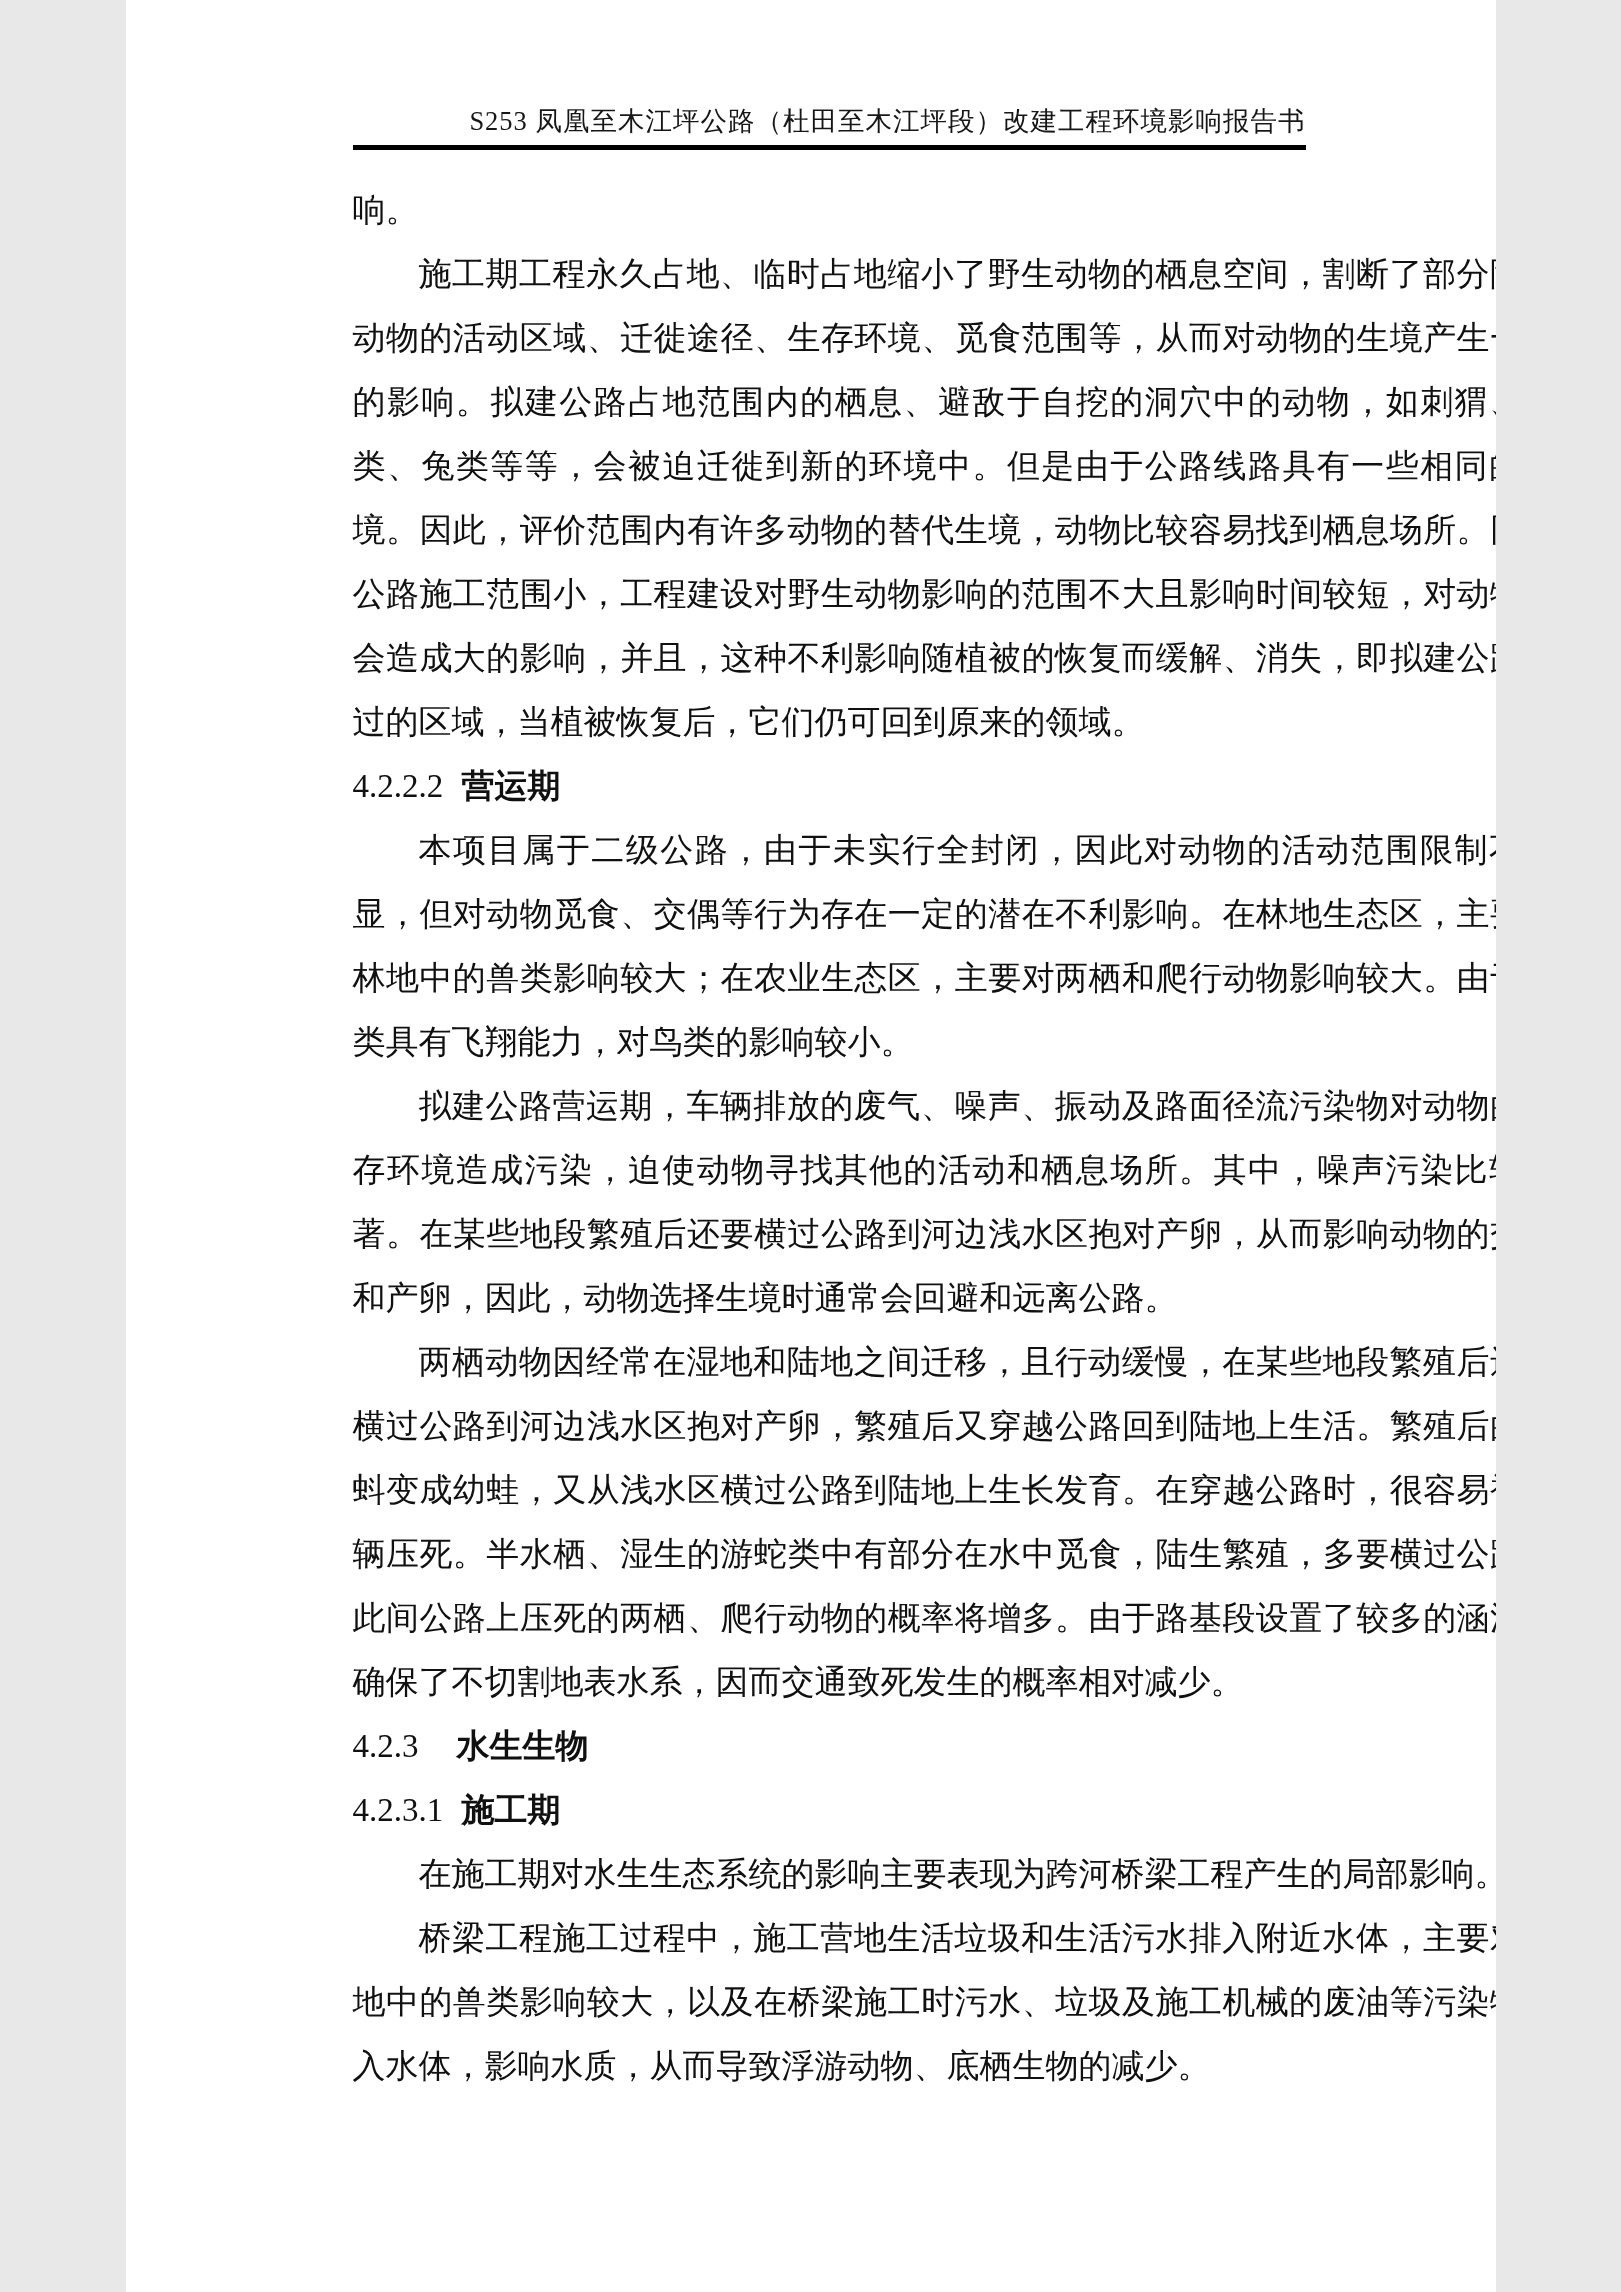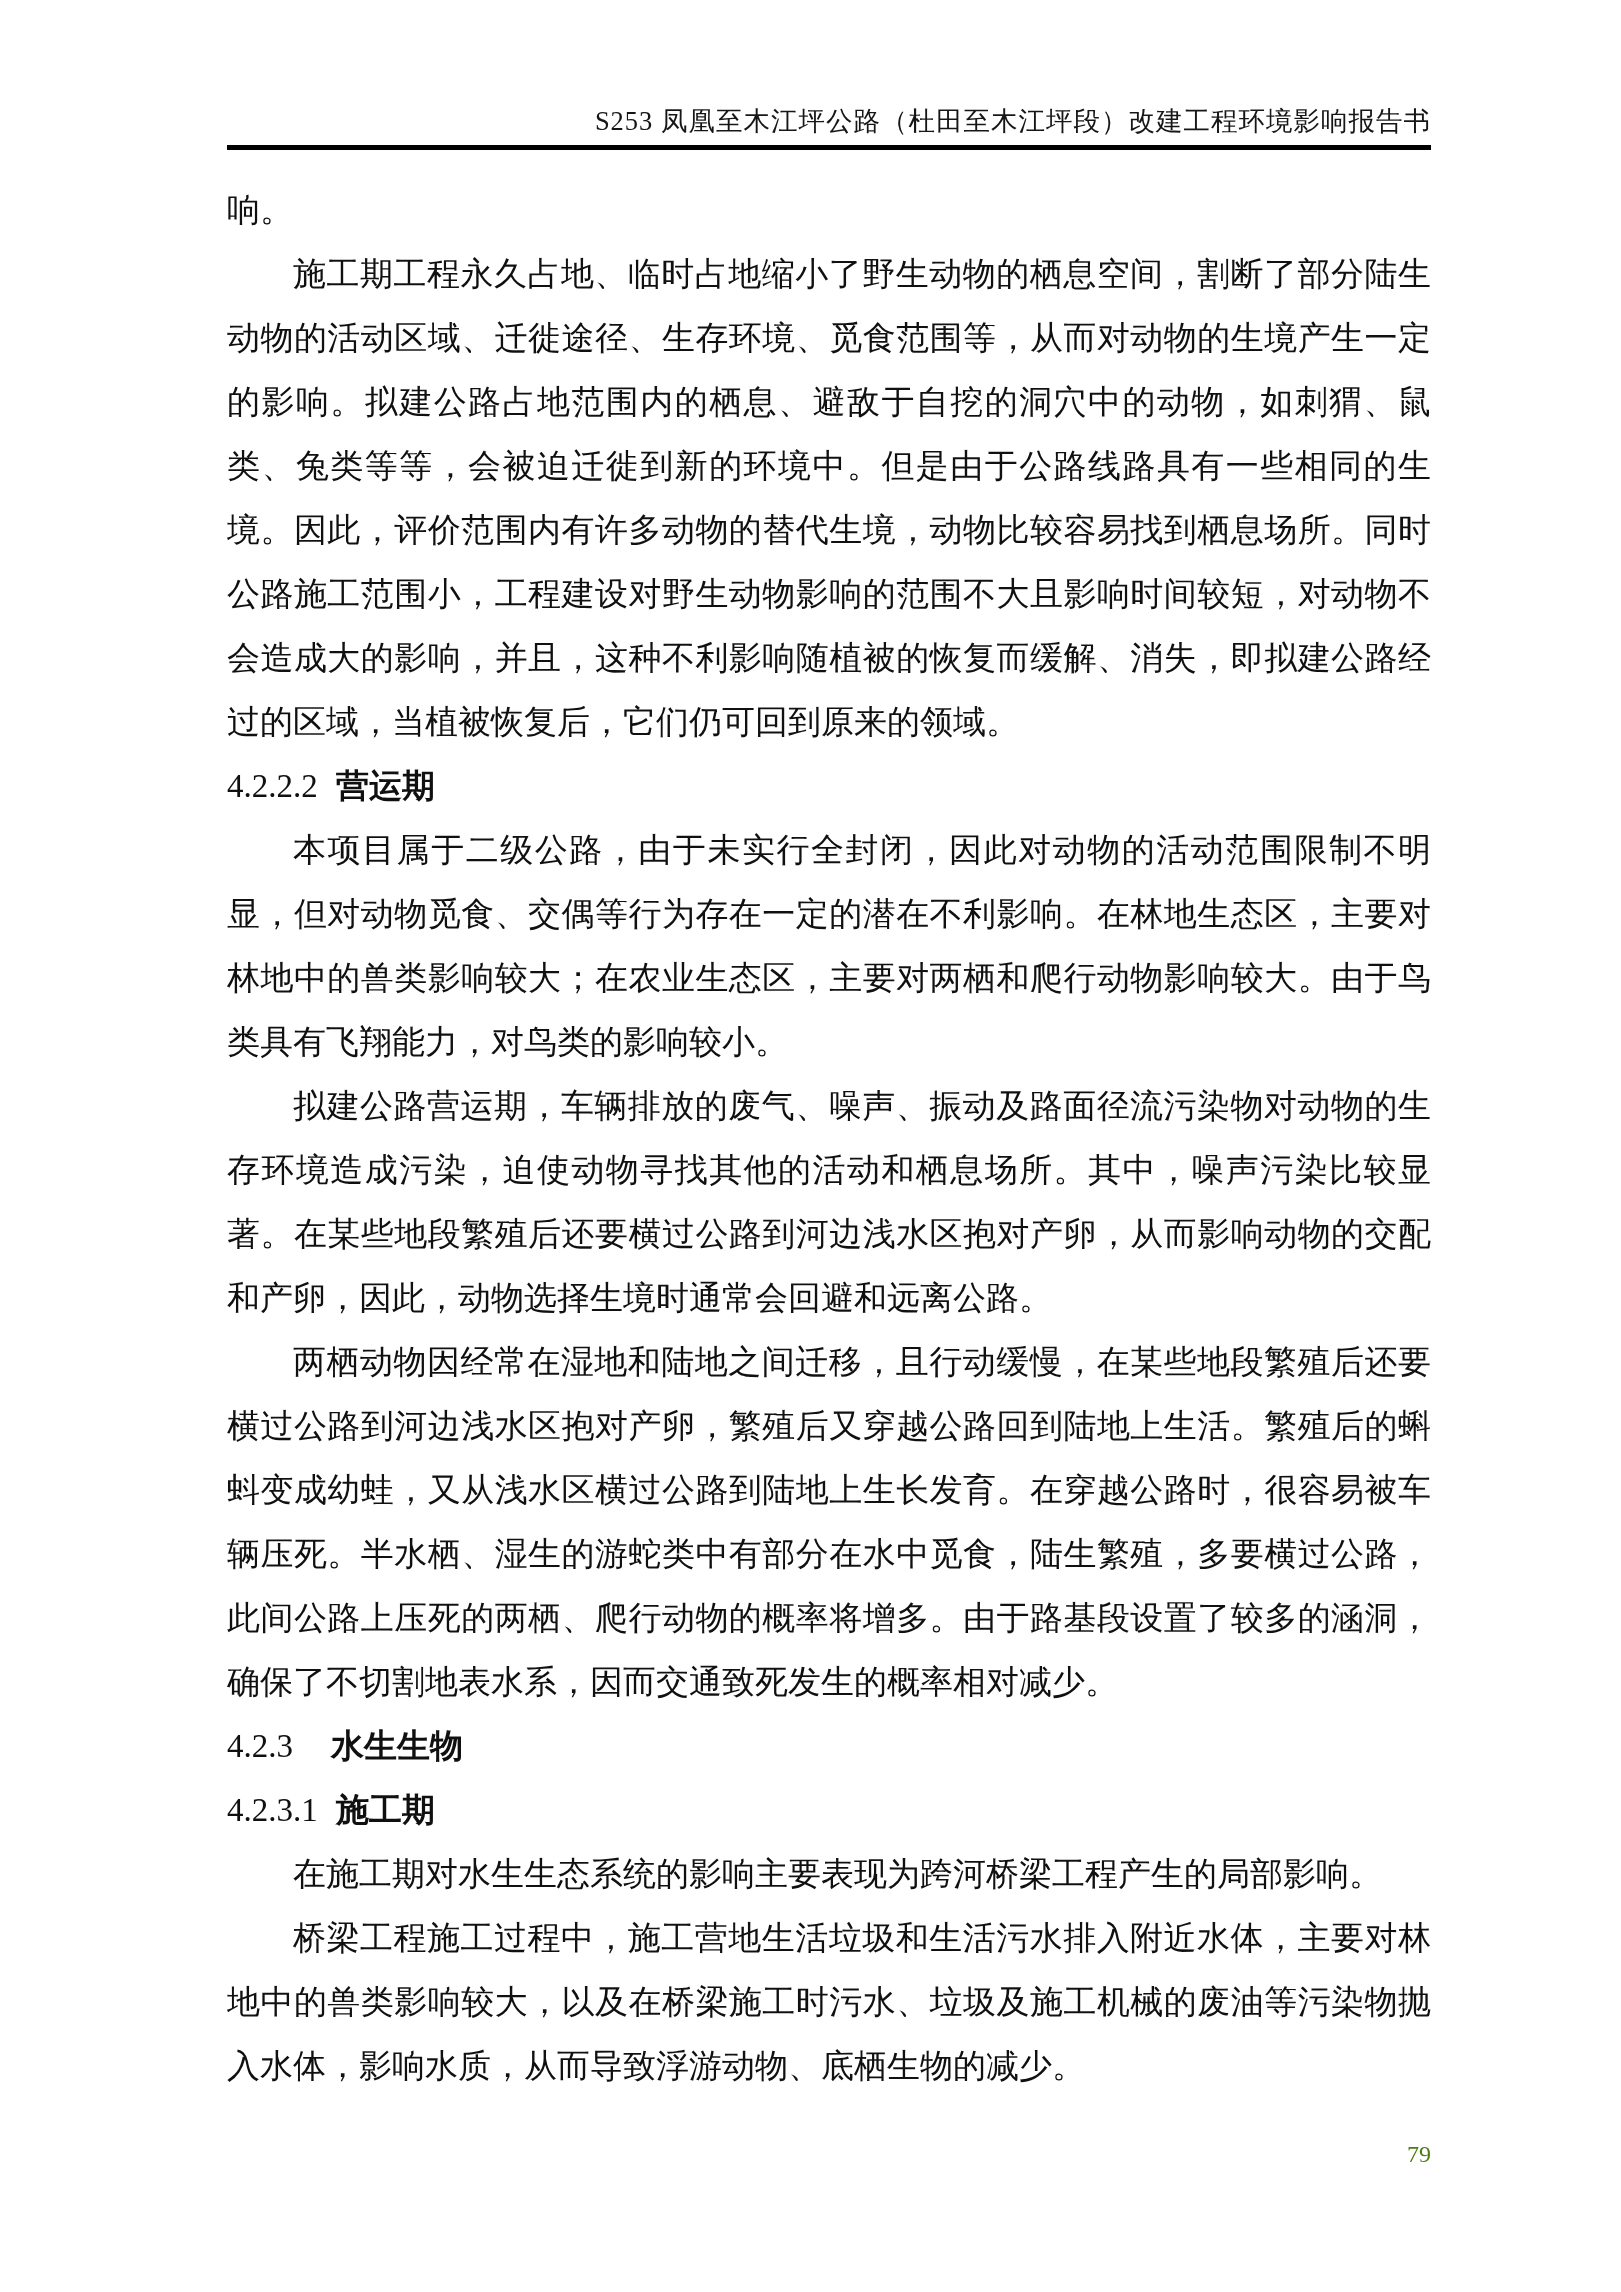--- a/index.html
+++ b/index.html
@@ -2,21 +2,21 @@
 <html><head>
 <meta charset="utf-8">
 <style>
   html, body {
     margin: 0;
     padding: 0;
     background: #e8e8e8;
   }
   .page {
     position: relative;
-    width: 1621px;
+    width: 1370px;
     height: 2293px;
     margin: 0 auto;
     background: #ffffff;
     font-family: "Liberation Serif", "DejaVu Serif", serif;
     color: #111111;
     overflow: hidden;
   }
   .running-header {
     position: absolute;
     left: 227px;

